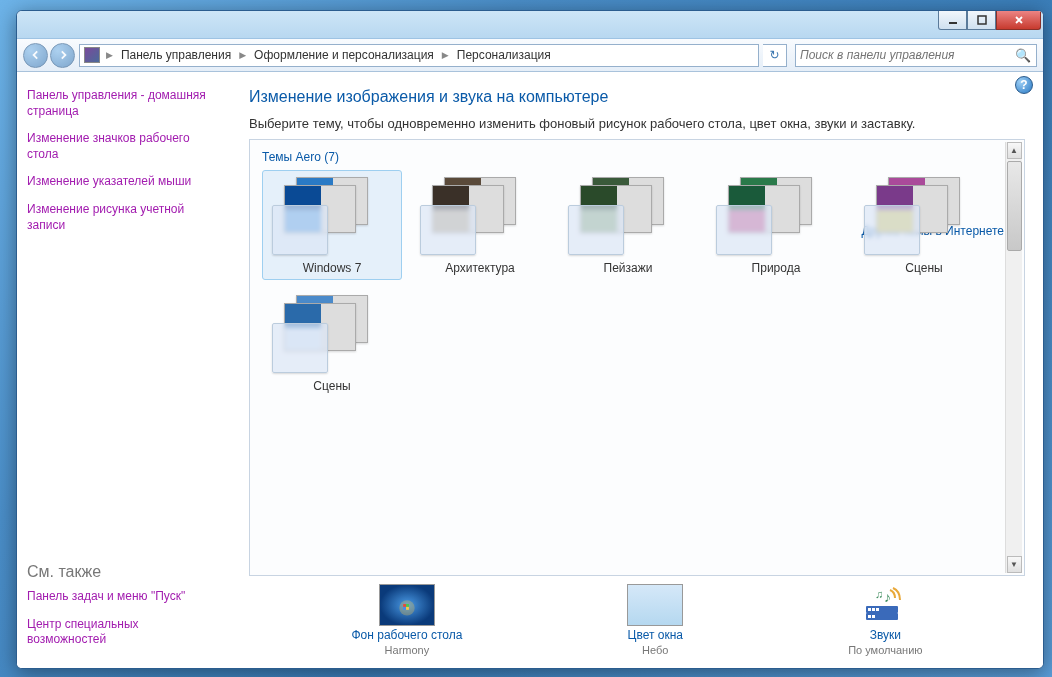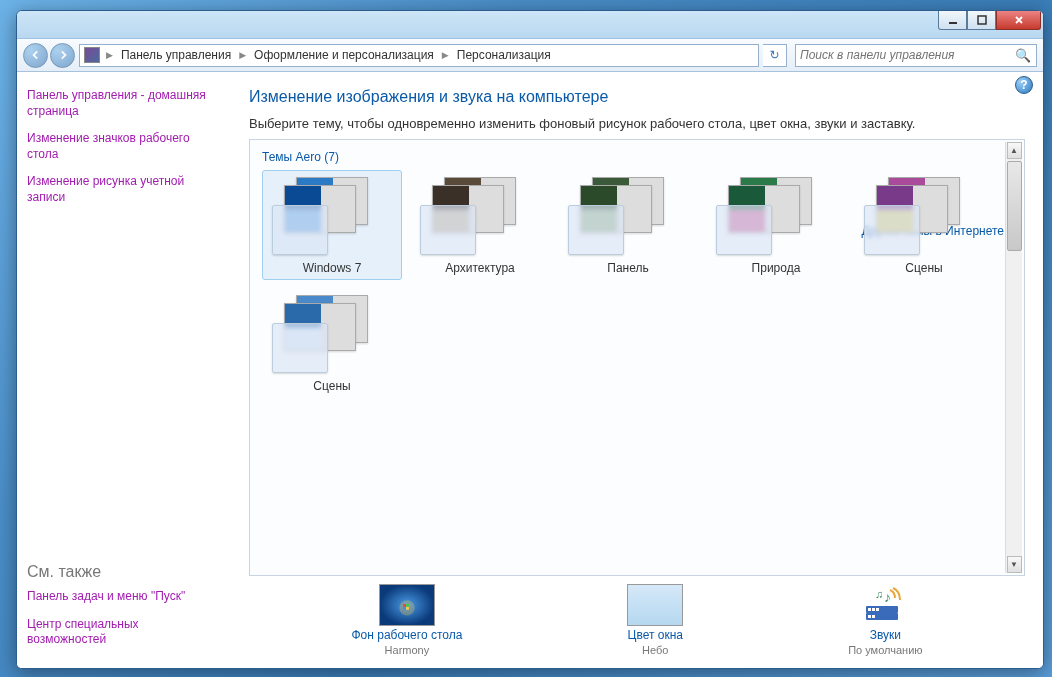--- a/index.html
+++ b/index.html
@@ -114,20 +114,21 @@
     <div class="searchbox">
       <input placeholder="Поиск в панели управления" style="">
       <span class="sicon">🔍</span>
     </div>
   </div>
 
   <div class="content">
     <div class="sidebar">
       <div class="side-link">Панель управления - домашняя страница</div>
       <div class="side-link">Изменение значков рабочего стола</div>
+      <div class="side-link">Изменение указателей мыши</div>
       <div class="side-link">Изменение рисунка учетной записи</div>
       <div class="side-spacer"></div>
       <div class="side-heading">См. также</div>
       <div class="side-link">Панель задач и меню "Пуск"</div>
       <div class="side-link">Центр специальных возможностей</div>
     </div>
 
     <div class="main">
       <div class="help-icon">?</div>
       <div class="page-title">Изменение изображения и звука на компьютере</div>
@@ -181,21 +182,21 @@
                 <div class="stack s1">
                   <div class="tile" style="background:#3a5a3a"></div>
                   <div class="tile" style="background:#5a7a4a"></div>
                 </div>
                 <div class="stack s2">
                   <div class="tile" style="background:#2a4a2a"></div>
                   <div class="tile" style="background:#8aaa7a"></div>
                 </div>
                 <div class="stack front"></div>
               </div>
-              <div class="theme-label">Панель</div>
+              <div class="theme-label">Пейзажи</div>
             </div>
             <div class="theme-item">
               <div class="theme-thumb">
                 <div class="stack s1">
                   <div class="tile" style="background:#2a7a4a"></div>
                   <div class="tile" style="background:#4aaa6a"></div>
                 </div>
                 <div class="stack s2">
                   <div class="tile" style="background:#1a5a3a"></div>
                   <div class="tile" style="background:#c84a8a"></div>

